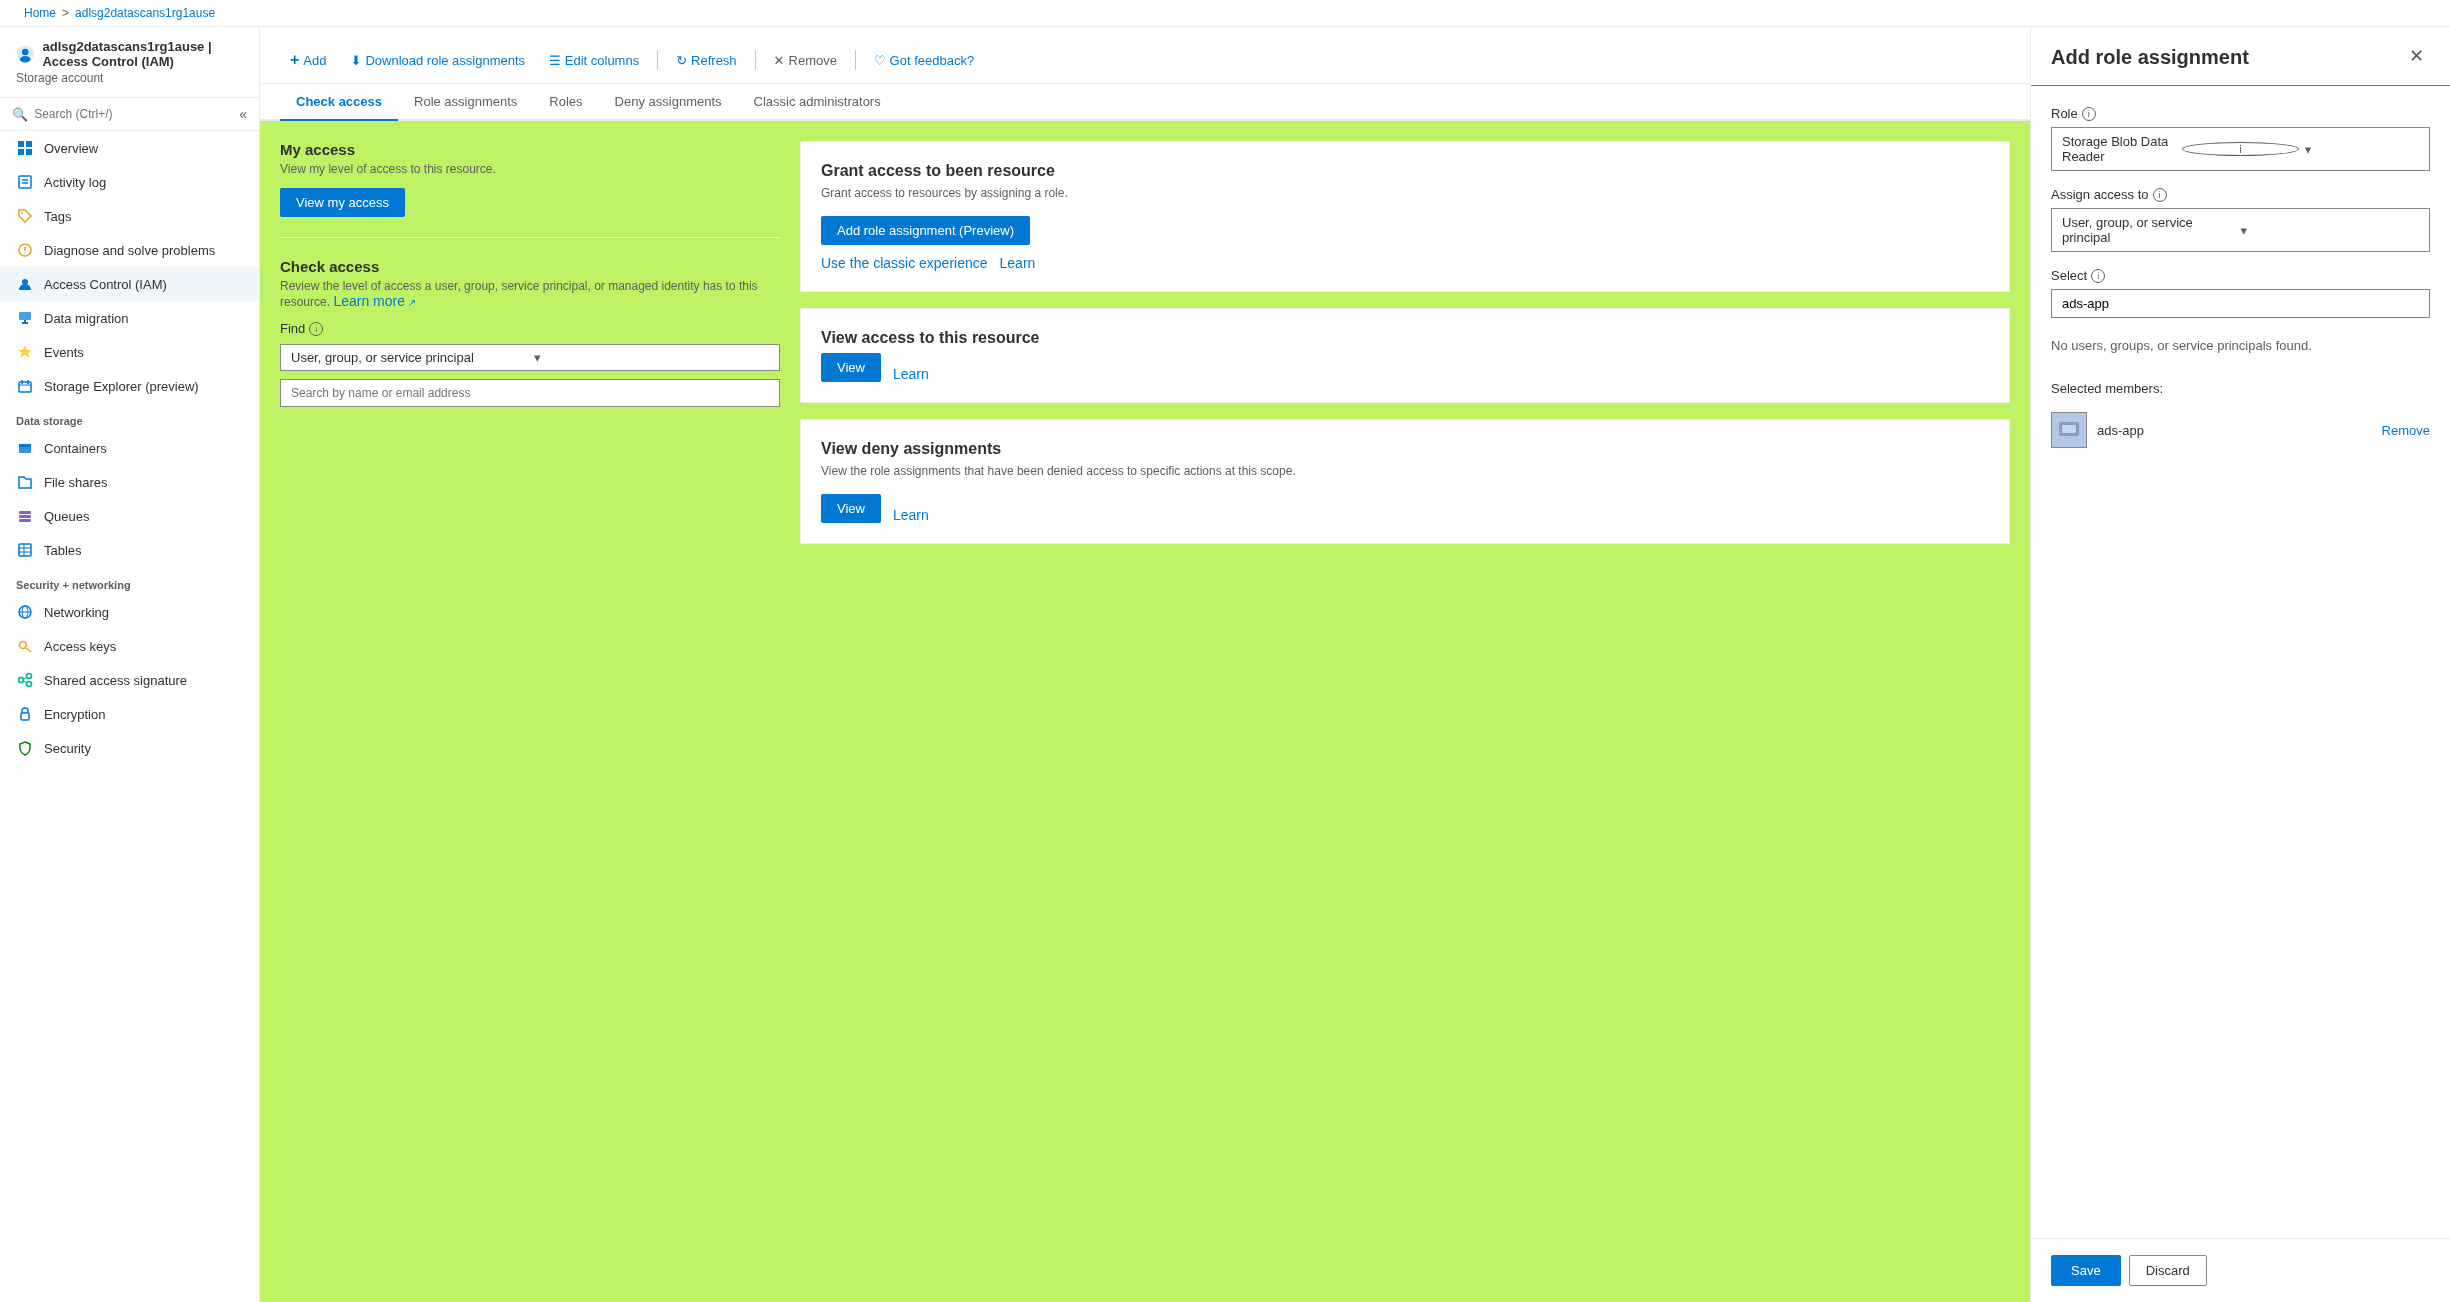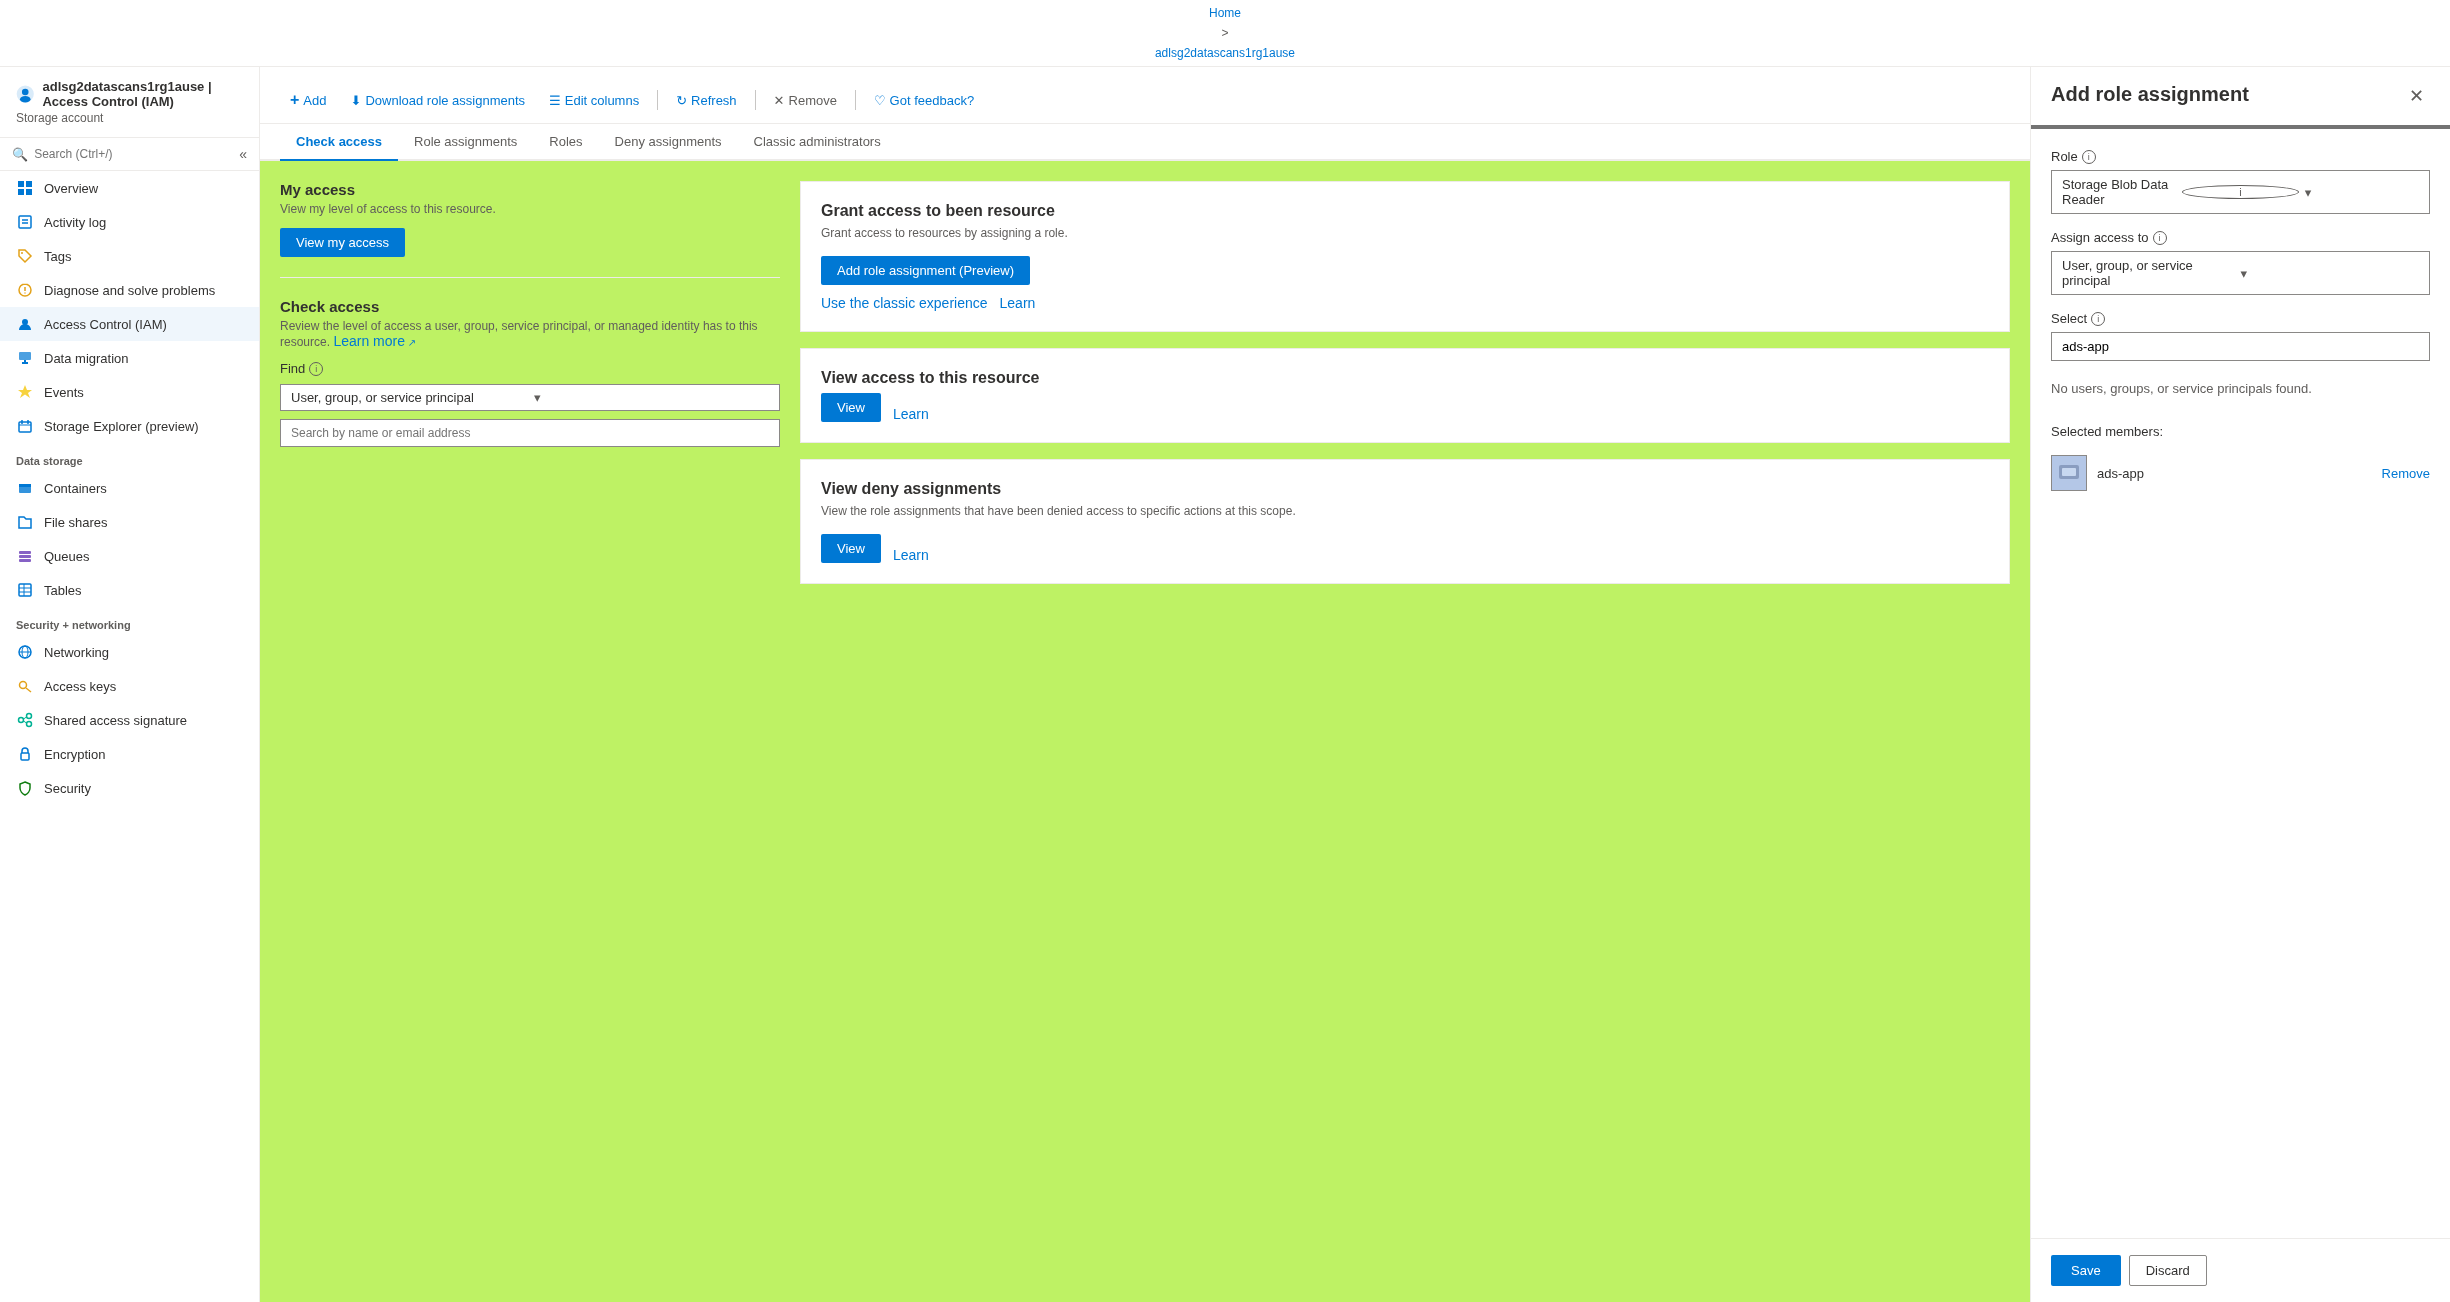--- a/index.html
+++ b/index.html
@@ -1,20 +1,20 @@
 <!DOCTYPE html>
 <html><head>
   <meta charset="utf-8">
   <style>
     * { box-sizing: border-box; margin: 0; padding: 0; font-family: 'Segoe UI', Arial, sans-serif; }
     body { background: #f3f2f1; font-size: 13px; color: #323130; overflow: hidden; }
 
     
     .app-container { display: flex; flex-direction: column; height: 100vh; }
-    .breadcrumb-bar { background: #fff; padding: 6px 24px; font-size: 12px; border-bottom: 1px solid #edebe9; display: flex; align-items: center; gap: 6px; flex-direction: column; }
+    .breadcrumb-bar { background: #fff; padding: 6px 24px; font-size: 12px; border-bottom: 1px solid #edebe9; display: flex; align-items: center; gap: 6px; }
     .breadcrumb-link { color: #0078d4; cursor: pointer; }
     .breadcrumb-sep { color: #605e5c; }
     .main-layout { display: flex; flex: 1; overflow: hidden; }
 
     
     .sidebar { width: 260px; background: #fff; border-right: 1px solid #edebe9; display: flex; flex-direction: column; overflow-y: auto; flex-shrink: 0; }
     .sidebar-header { padding: 12px 16px; border-bottom: 1px solid #edebe9; }
     .sidebar-title { font-size: 18px; font-weight: 600; display: flex; align-items: center; gap: 8px; }
     .sidebar-subtitle { font-size: 12px; color: #605e5c; margin-top: 2px; }
     .sidebar-search { display: flex; align-items: center; padding: 8px 12px; border-bottom: 1px solid #edebe9; }
@@ -62,21 +62,21 @@
     .card { background: #fff; border: 1px solid #edebe9; padding: 20px; }
     .card-title { font-size: 16px; font-weight: 600; margin-bottom: 6px; }
     .card-desc { font-size: 12px; color: #605e5c; margin-bottom: 16px; }
     .card-actions { display: flex; align-items: flex-end; gap: 12px; }
     .btn-primary-card { background: #0078d4; color: #fff; border: none; padding: 7px 16px; font-size: 13px; cursor: pointer; border-radius: 2px; }
     .link-blue { color: #0078d4; text-decoration: none; font-size: 14px; cursor: pointer; }
     .external-link::after { content: ' ↗'; font-size: 10px; }
 
     
     .side-panel { width: 420px; background: #fff; border-left: 1px solid #edebe9; display: flex; flex-direction: column; flex-shrink: 0; overflow-y: auto; }
-    .side-panel-header { padding: 16px 20px; border-bottom: 4px solid #737373; display: flex; align-items: flex-start; justify-content: space-between; }
+    .side-panel-header { padding: 16px 20px; border-bottom: 1px solid #737373; display: flex; align-items: flex-end; justify-content: space-between; }
     .side-panel-title { font-size: 20px; font-weight: 600; }
     .close-btn { background: none; border: none; cursor: pointer; font-size: 18px; color: #605e5c; padding: 2px 6px; }
     .side-panel-body { padding: 20px; flex: 1; }
     .field-label { display: flex; align-items: center; gap: 4px; font-size: 13px; font-weight: 500; margin-bottom: 6px; }
     .dropdown-field { display: flex; align-items: center; border: 1px solid #8a8886; background: #fff; padding: 6px 10px; cursor: pointer; margin-bottom: 16px; font-size: 13px; }
     .dropdown-field span { flex: 1; }
     .dropdown-field .caret { color: #605e5c; }
     .select-search { width: 100%; border: 1px solid #8a8886; padding: 6px 10px; font-size: 13px; outline: none; background: #fff; margin-bottom: 12px; }
     .no-results { font-size: 13px; color: #605e5c; padding: 8px 0; }
     .selected-members-label { font-size: 13px; font-weight: 500; margin-bottom: 10px; margin-top: 20px; }

